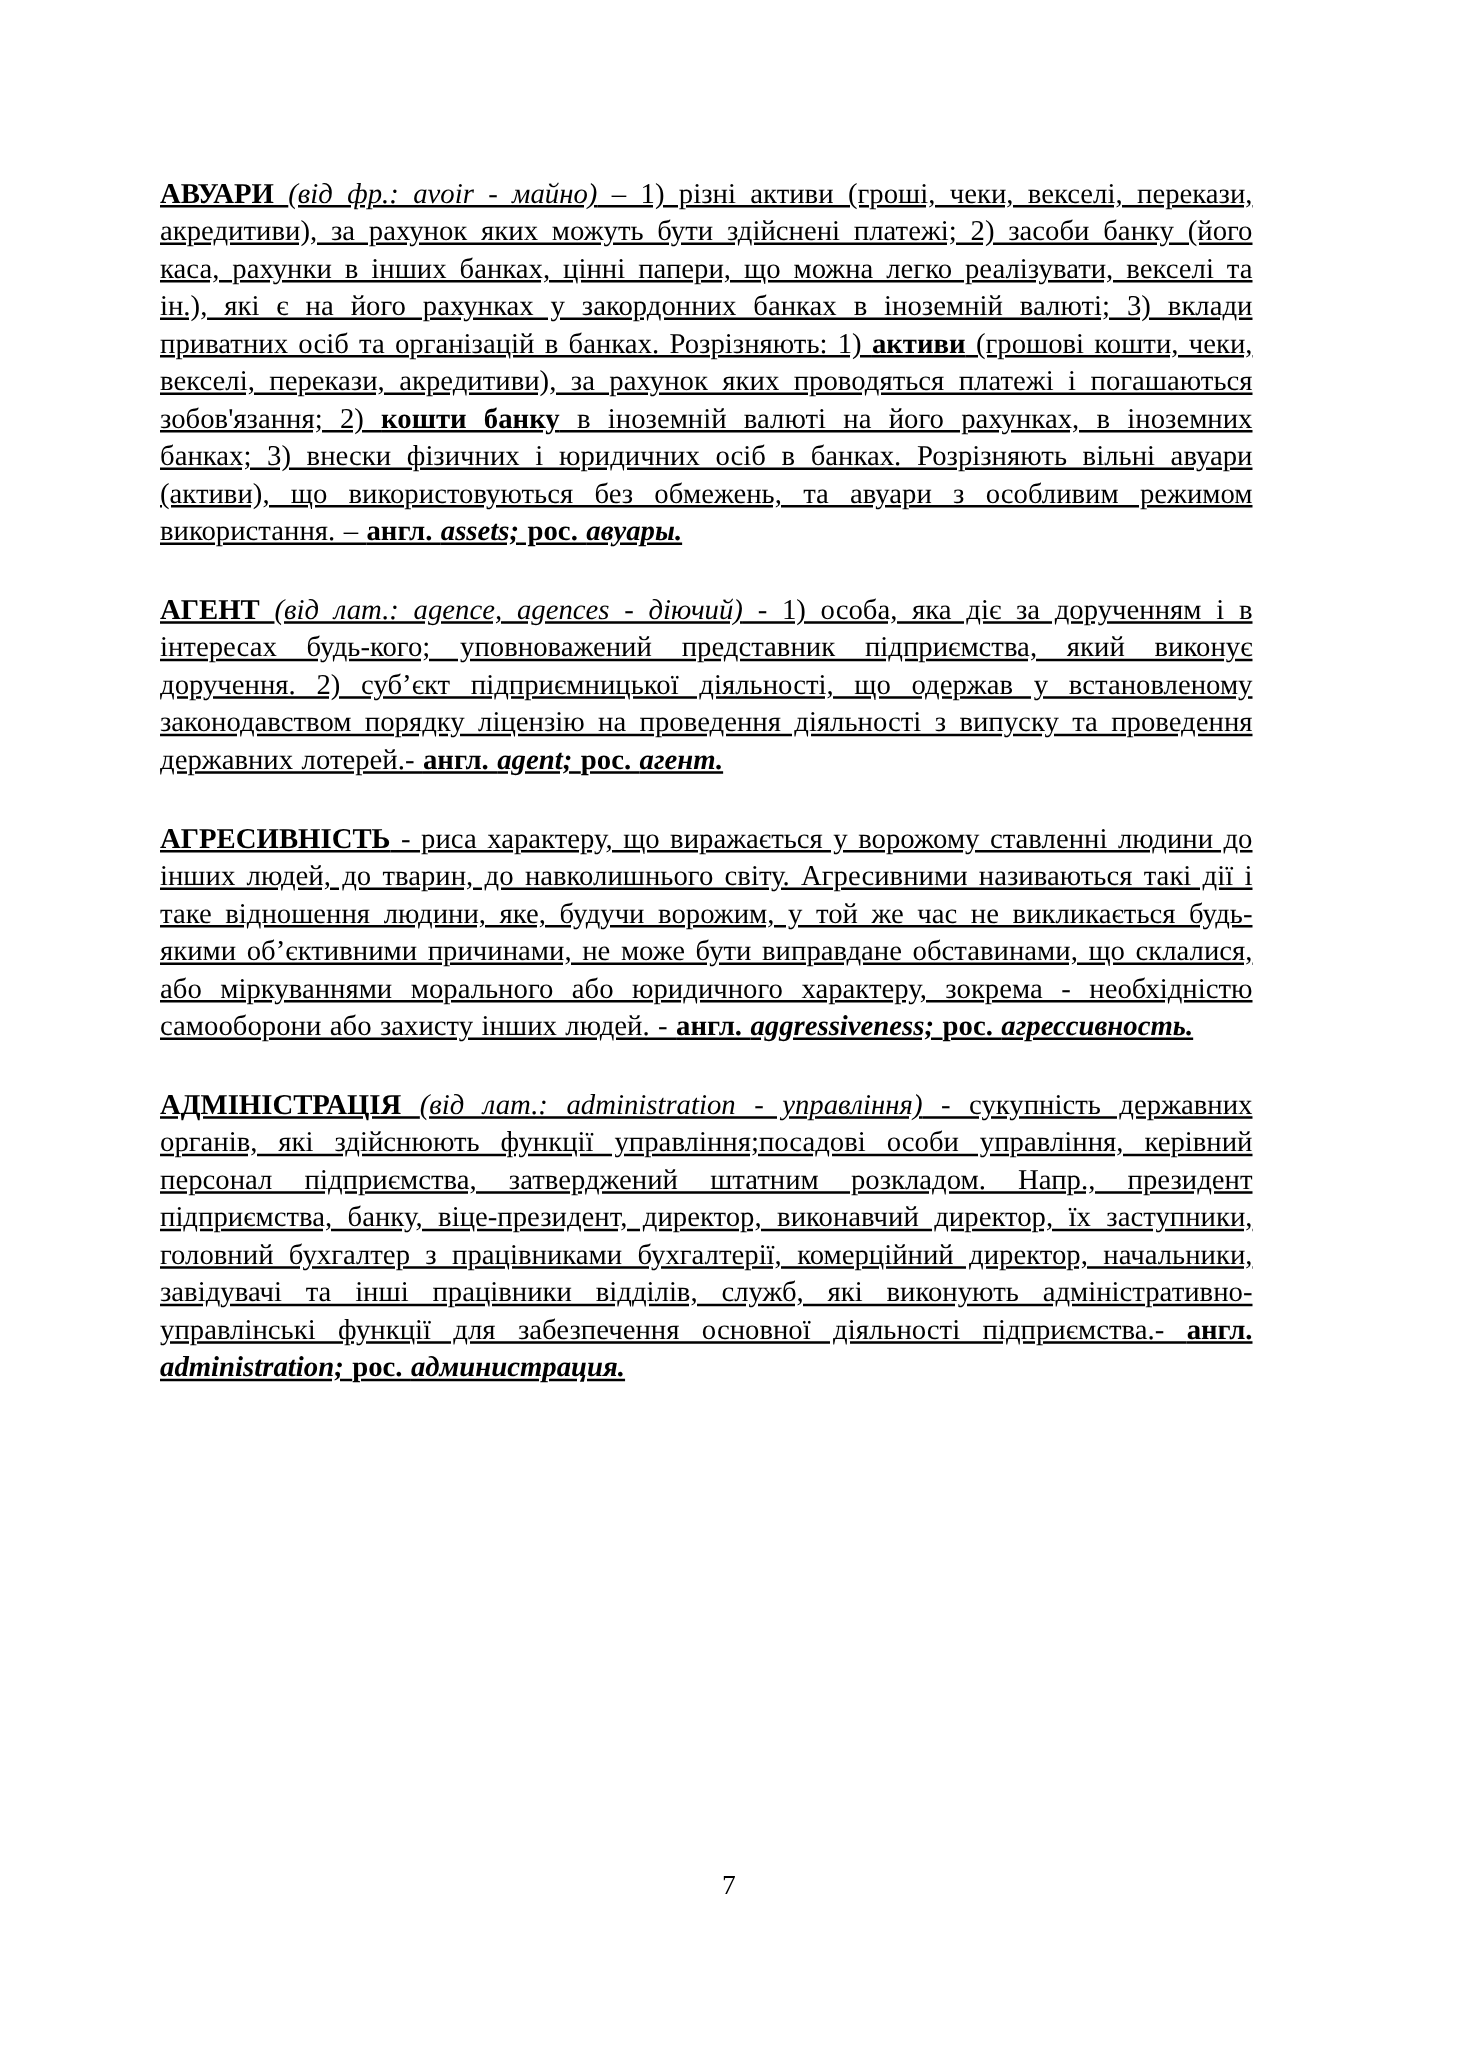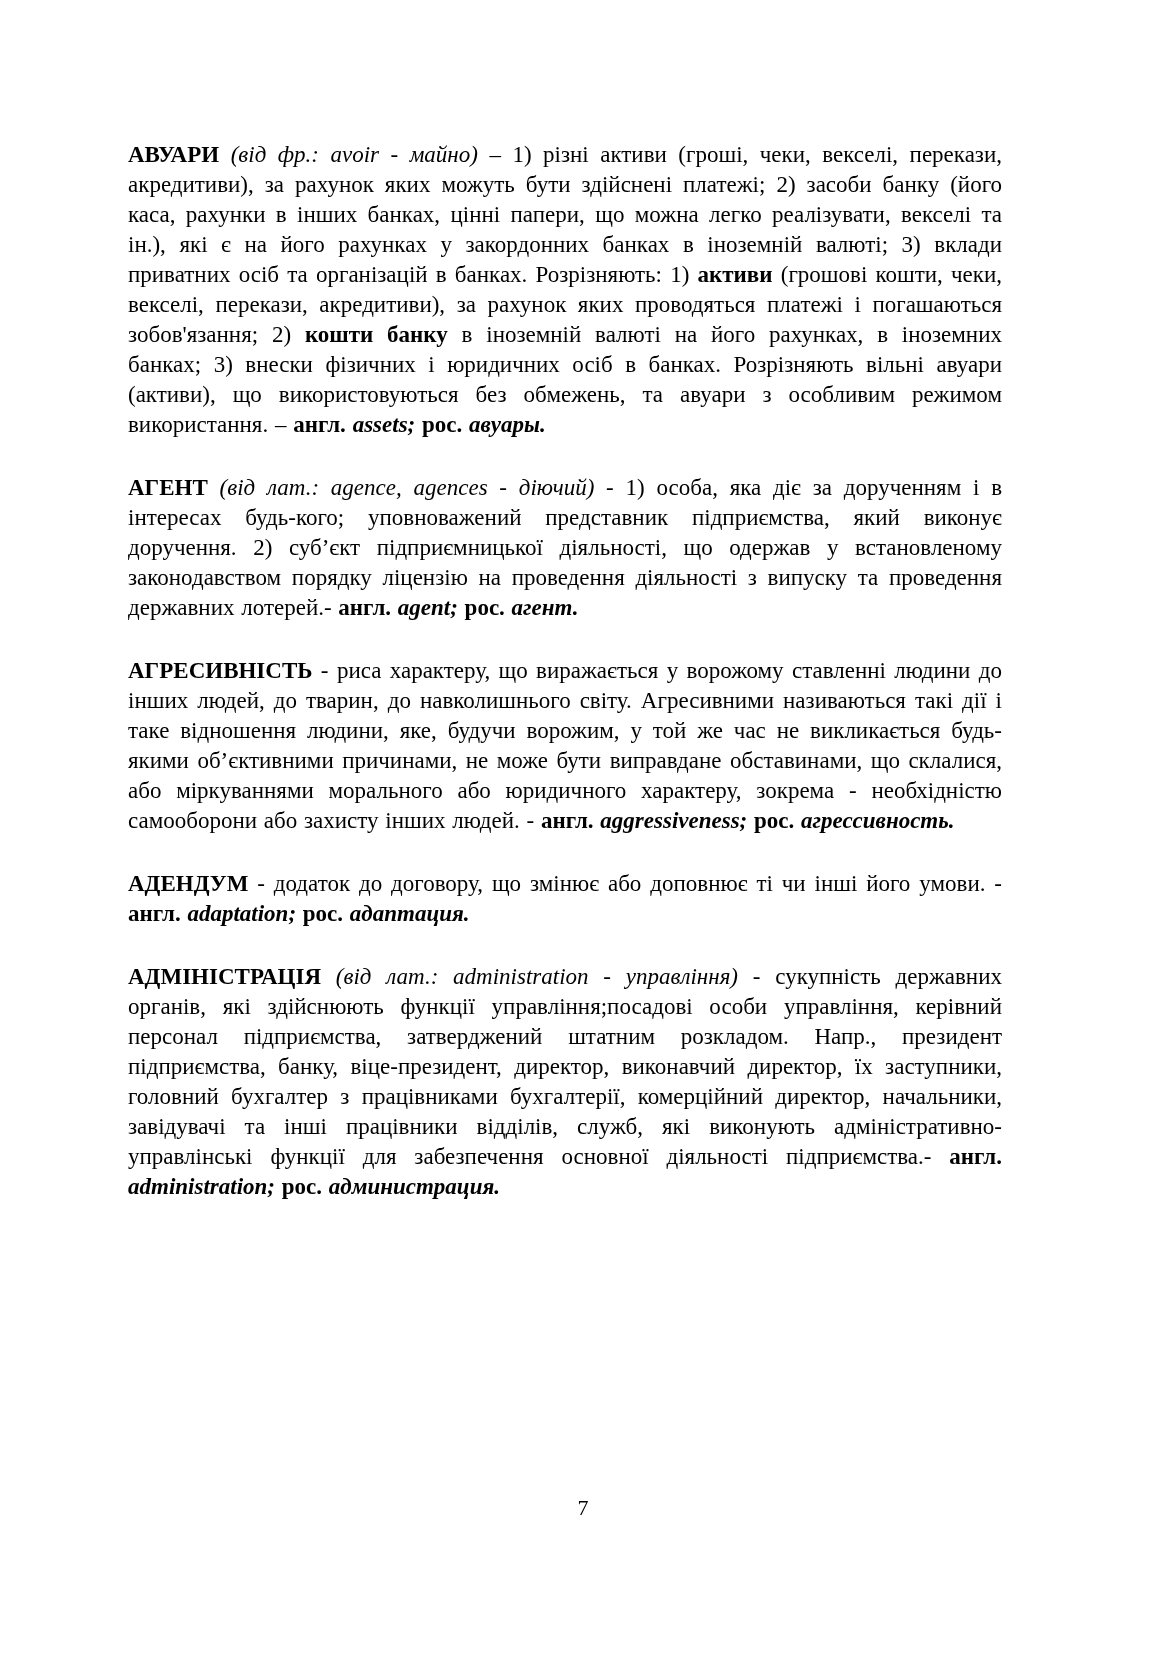--- a/index.html
+++ b/index.html
@@ -16,20 +16,21 @@
   }
   .page {
     position: absolute;
     top: 0;
     left: 0;
     width: 1166px;
     height: 1654px;
     box-sizing: border-box;
     padding: 140px 164px 0 128px;
     background: #ffffff;
+    text-decoration: underline;
   }
   .entry {
     font-size: 23px;
     line-height: 30px;
     text-align: justify;
     margin: 0 0 33px 0;
     word-spacing: 1px;
   }
   .seg-n { font-weight: normal; font-style: normal; }
   .seg-b { font-weight: bold;   font-style: normal; }
@@ -46,17 +47,16 @@
   }
 </style>
 </head>
 <body>
 
 <div class="page">
   <div>
       <p class="entry"><span class="seg-b">АВУАРИ </span><span class="seg-i">(від фр.: avoir - майно)</span><span class="seg-n"> – 1) різні активи (гроші, чеки, векселі, перекази, акредитиви), за рахунок яких можуть бути здійснені платежі; 2) засоби банку (його каса, рахунки в інших банках, цінні папери, що можна легко реалізувати, векселі та ін.), які є на його рахунках у закордонних банках в іноземній валюті; 3) вклади приватних осіб та організацій в банках. Розрізняють: 1) </span><span class="seg-b">активи</span><span class="seg-n"> (грошові кошти, чеки, векселі, перекази, акредитиви), за рахунок яких проводяться платежі і погашаються зобов'язання; 2) </span><span class="seg-b">кошти банку</span><span class="seg-n"> в іноземній валюті на його рахунках, в іноземних банках; 3) внески фізичних і юридичних осіб в банках. Розрізняють вільні авуари (активи), що використовуються без обмежень, та авуари з особливим режимом використання.  – </span><span class="seg-b">англ. </span><span class="seg-bi">assets;</span><span class="seg-b"> рос. </span><span class="seg-bi">авуары.</span></p>
       <p class="entry"><span class="seg-b">АГЕНТ </span><span class="seg-i">(від лат.: agence, agences - діючий)</span><span class="seg-n"> - 1) особа, яка діє за дорученням і в інтересах будь-кого; уповноважений представник підприємства, який виконує доручення. 2) суб’єкт підприємницької діяльності, що одержав у встановленому законодавством порядку ліцензію на проведення діяльності з випуску та проведення державних лотерей.- </span><span class="seg-b">англ. </span><span class="seg-bi">agent; </span><span class="seg-b">рос. </span><span class="seg-bi">агент.</span></p>
       <p class="entry"><span class="seg-b">АГРЕСИВНІСТЬ</span><span class="seg-n"> - риса характеру, що виражається у ворожому ставленні людини до інших людей, до тварин, до навколишнього світу. Агресивними називаються такі дії і таке відношення людини, яке, будучи ворожим, у той же час не викликається будь-якими об’єктивними причинами, не може бути виправдане обставинами, що склалися, або міркуваннями морального або юридичного характеру, зокрема - необхідністю самооборони або захисту інших людей. - </span><span class="seg-b">англ. </span><span class="seg-bi">aggressiveness; </span><span class="seg-b">рос. </span><span class="seg-bi">агрессивность.</span></p>
-      <p class="entry"><span class="seg-b">АДЕНДУМ</span><span class="seg-n"> - додаток до договору, що змінює або доповнює ті чи інші його умови. - </span><span class="seg-b">англ. </span><span class="seg-bi">adaptation; </span><span class="seg-b">рос. </span><span class="seg-bi">адаптация.</span></p>
       <p class="entry"><span class="seg-b">АДМІНІСТРАЦІЯ </span><span class="seg-i">(від лат.: administration - управління)</span><span class="seg-n"> - сукупність державних органів, які здійснюють функції управління;посадові особи управління, керівний персонал підприємства, затверджений штатним розкладом. Напр., президент підприємства, банку, віце-президент, директор, виконавчий директор, їх заступники, головний бухгалтер з працівниками бухгалтерії, комерційний директор, начальники, завідувачі та інші працівники відділів, служб, які виконують адміністративно-управлінські функції для забезпечення основної діяльності підприємства.- </span><span class="seg-b">англ. </span><span class="seg-bi">administration; </span><span class="seg-b">рос. </span><span class="seg-bi">администрация.</span></p>
     </div>
   <div class="page-number">7</div>
 </div>
 
 </body></html>

